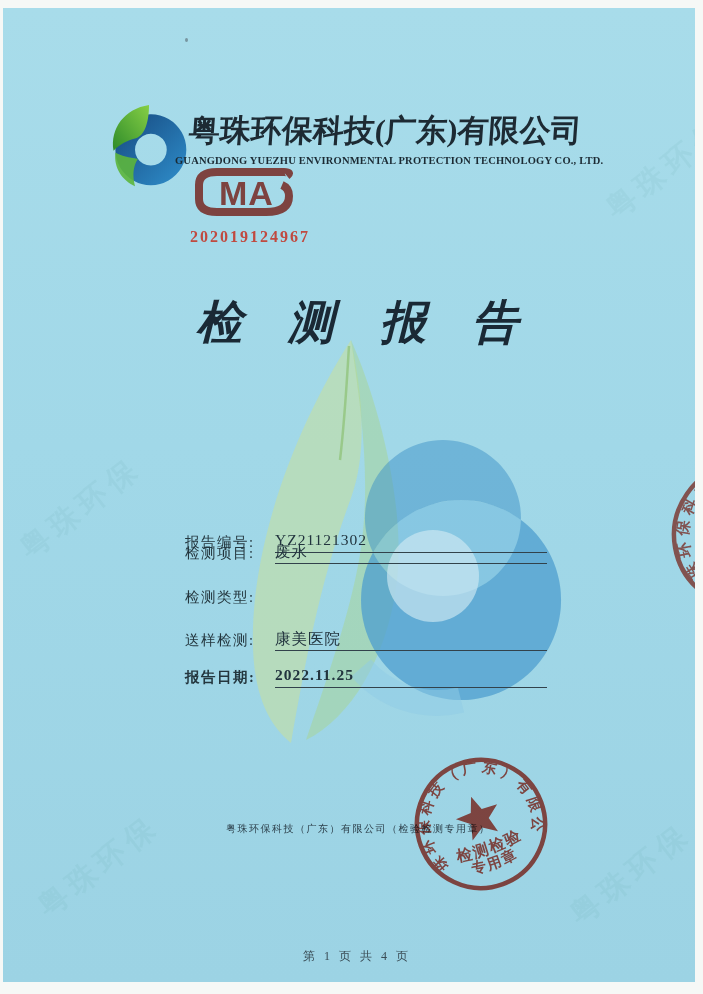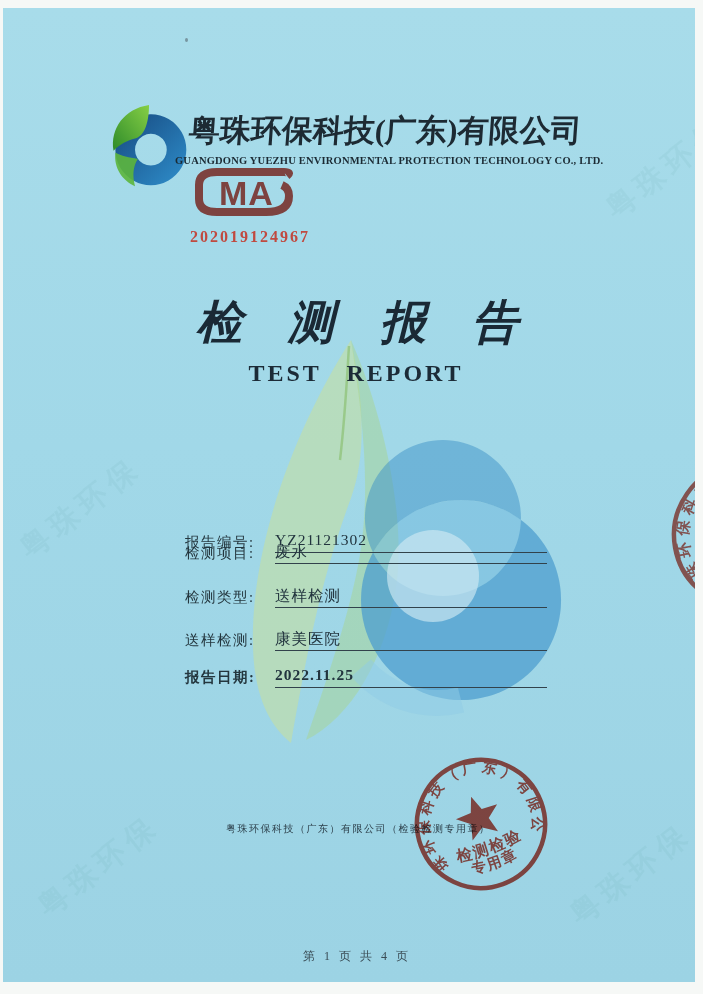--- a/index.html
+++ b/index.html
@@ -99,33 +99,31 @@
 
   <div class="cma-wrap">
     <svg viewBox="0 0 120 56" width="120" height="56">
       <path d="M101,13 Q106,9 98,9 L31,9 Q13,9 13,22 L13,36 Q13,49 31,49 L80,49 Q103,49 103,33 Q103,25 96,22" fill="none" stroke="#bc4038" stroke-width="8"></path>
       <text x="33" y="42" font-size="34" font-weight="bold" fill="#bc4038" font-family="Liberation Sans, sans-serif" letter-spacing="1">MA</text>
     </svg>
   </div>
   <div class="cma-number">202019124967</div>
 
   <div class="title-cn"><span>检测报告</span></div>
-  <div class="title-en">TEST REPORT</div>
 
   <div class="field-row" style="top:488px;margin-top:37px;">
     <span class="field-label">报告编号:</span>
     <span class="field-value">YZ21121302</span>
   </div>
   <div class="field-row" style="top:536px;">
     <span class="field-label">检测项目:</span>
     <span class="field-value">废水</span>
   </div>
   <div class="field-row" style="top:580px;">
     <span class="field-label">检测类型:</span>
-    <span class="field-value">送样检测</span>
   </div>
   <div class="field-row" style="top:623px;">
     <span class="field-label">送样检测:</span>
     <span class="field-value">康美医院</span>
   </div>
   <div class="field-row" style="top:660px;font-weight:bold;">
     <span class="field-label">报告日期:</span>
     <span class="field-value">2022.11.25</span>
   </div>
 

